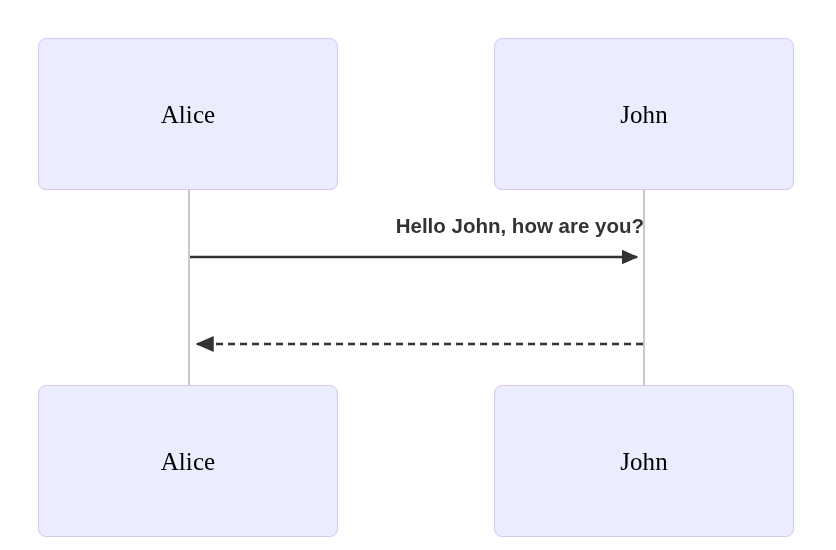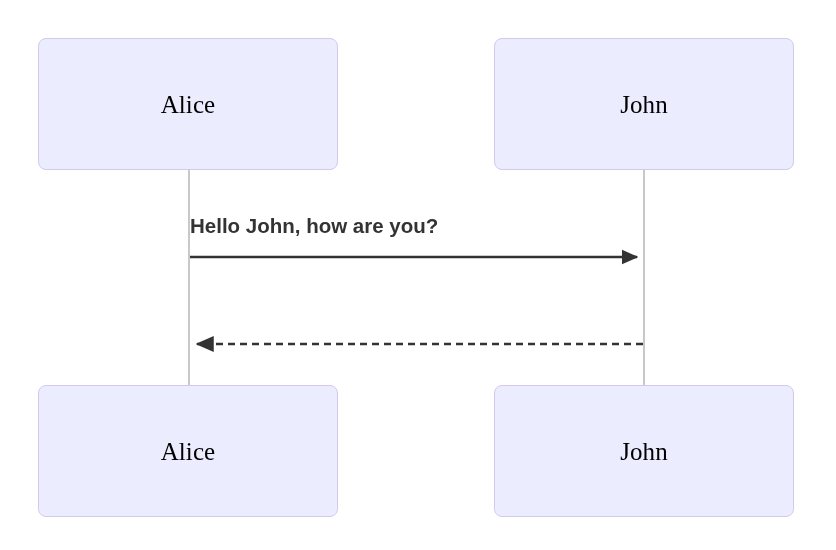--- a/index.html
+++ b/index.html
@@ -23,21 +23,21 @@
     left: 0;
     top: 0;
     width: 836px;
     height: 550px;
   }
   
   .actor-box {
     position: absolute;
     box-sizing: border-box;
     width: 300px;
-    height: 132px;
+    height: 152px;
     background: #ECECFF;
     border: 1.4px solid #D5C8ED;
     border-radius: 8px;
     display: flex;
     align-items: center;
     justify-content: center;
     z-index: 3;
   }
   .actor-label {
     font-family: "Liberation Serif", serif;
@@ -54,21 +54,21 @@
   #actor-alice-bot  { left: 38px;  top: 385px; }
   #actor-john-bot   { left: 494px; top: 385px; }
 
   
   .message-label {
     position: absolute;
     font-family: "Liberation Sans", sans-serif;
     font-weight: bold;
     font-size: 20.5px;
     color: #333333;
-    text-align: left;
+    text-align: right;
     white-space: nowrap;
     line-height: 1;
     z-index: 4;
   }
   #message-label-0 {
     left: 190px;
     width: 454px;
     top: 216px;
   }
   #message-label-1 {

